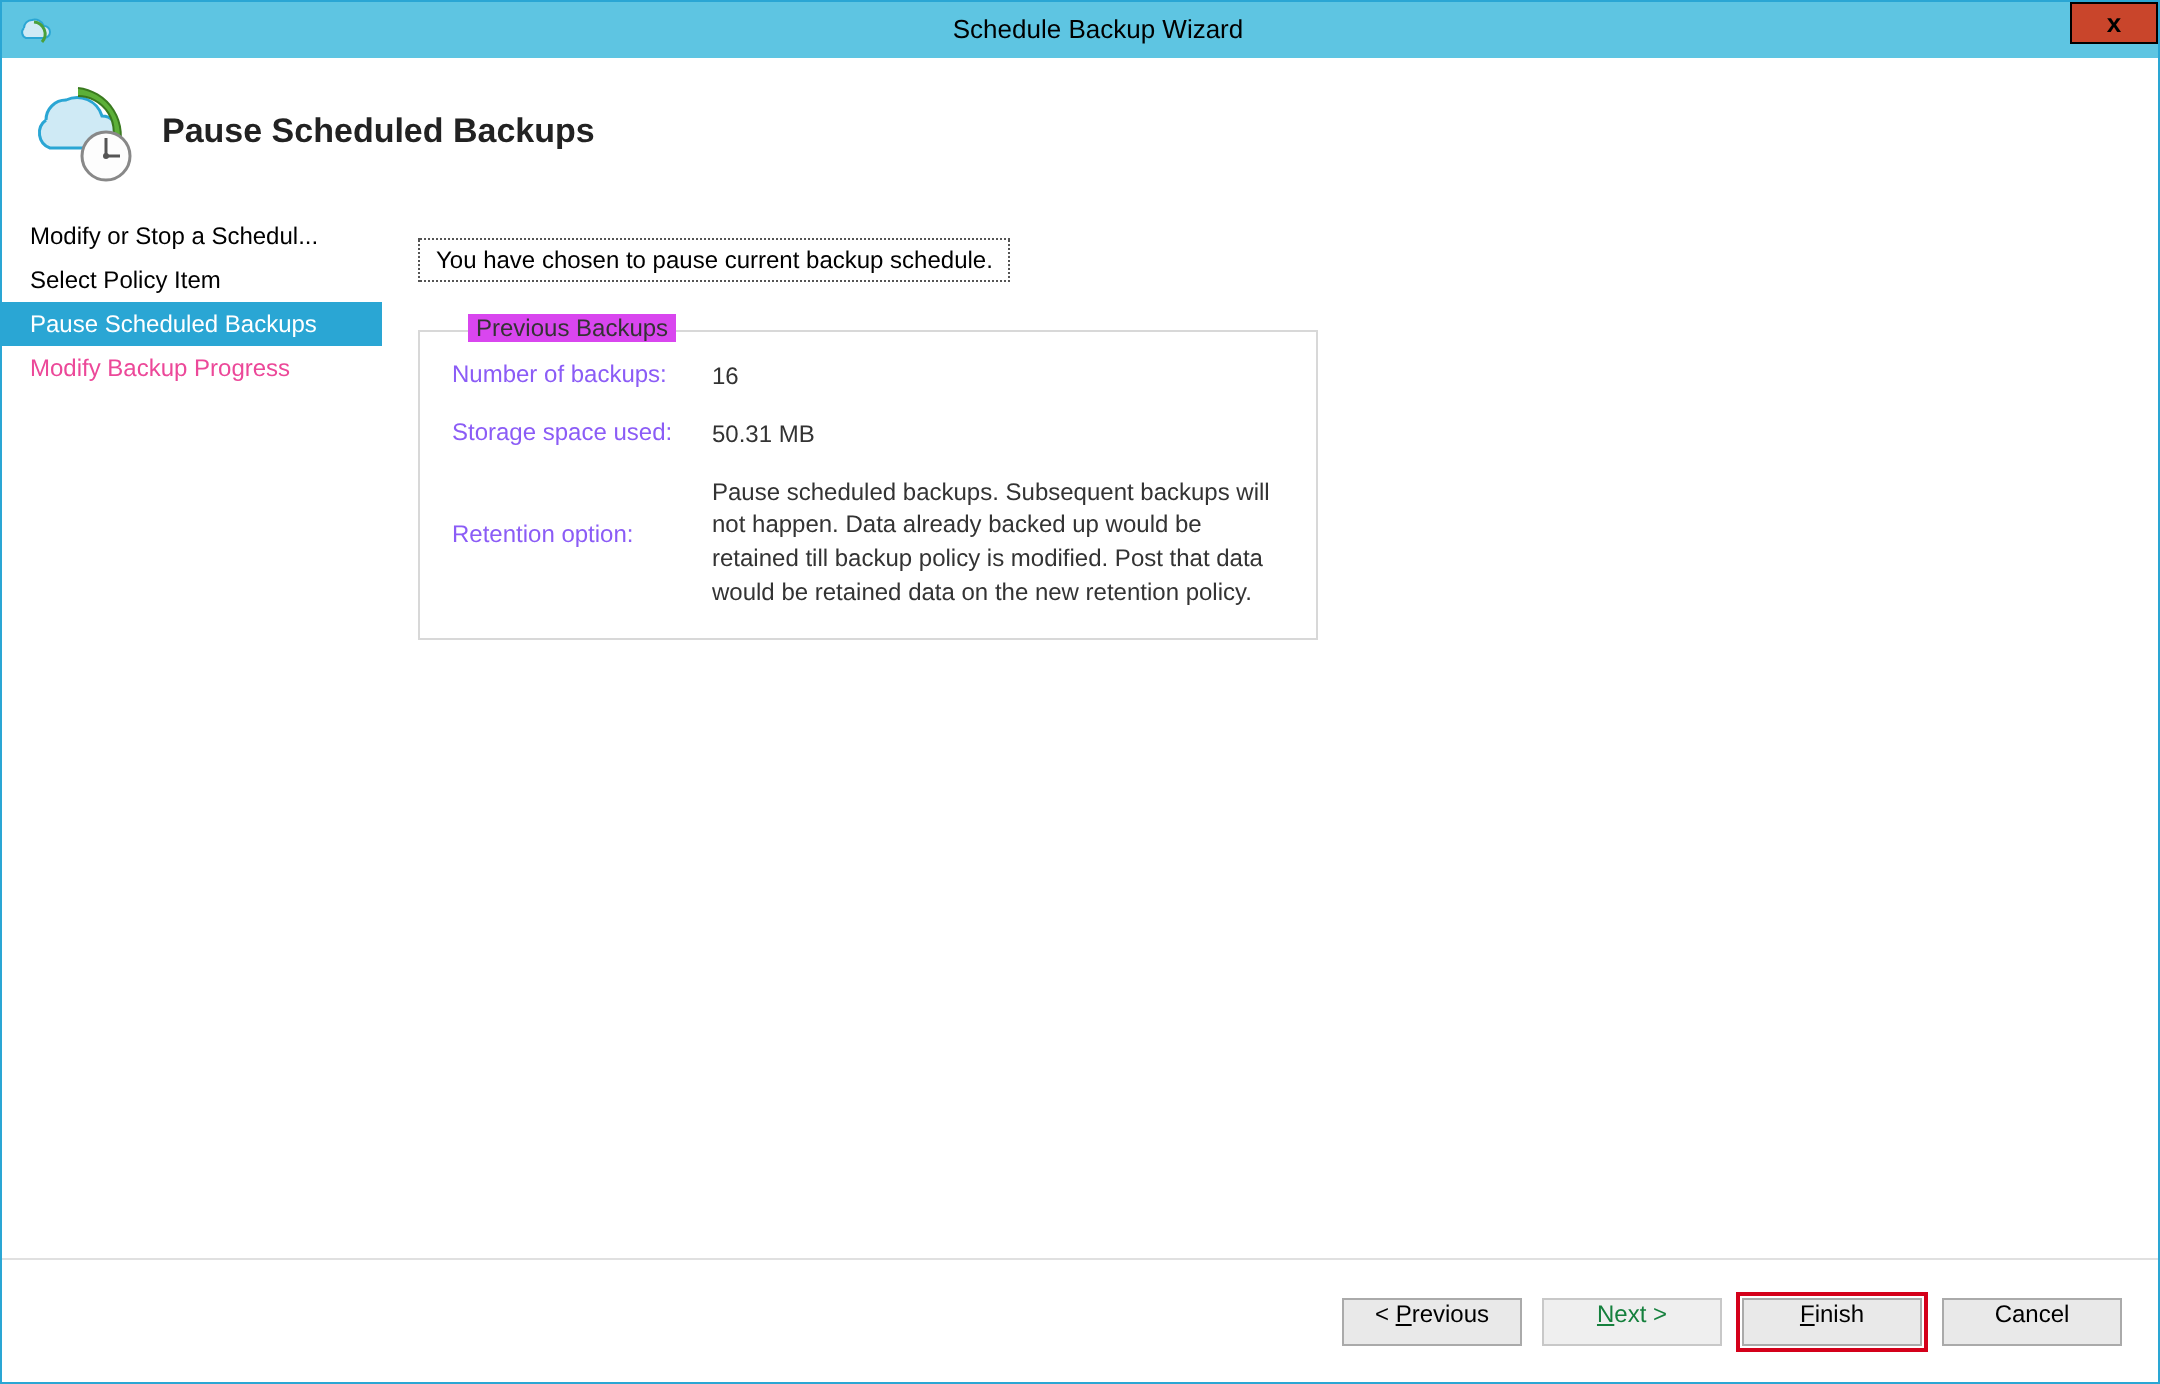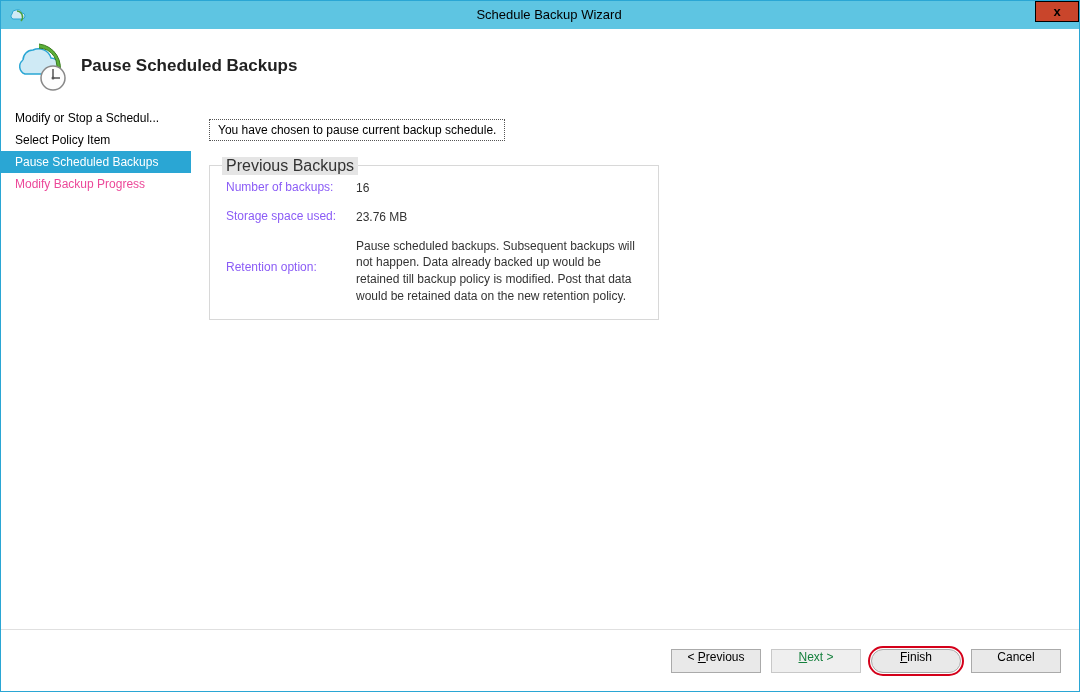--- a/index.html
+++ b/index.html
@@ -101,24 +101,24 @@
   }
   .fieldset {
     border: 1px solid #d8d8d8;
     width: 450px;
     padding: 14px 16px 14px 16px;
     position: relative;
     margin-top: 4px;
   }
   .fieldset-legend {
     position: absolute;
-    top: -9px; left: 12px;
-    background: #e5e5e5;
+    top: -9px; left: 24px;
+    background: #d946ef;
     padding: 0 4px;
-    font-size: 16px;
+    font-size: 12px;
     color: #333;
   }
   .row {
     display: flex;
     margin-bottom: 12px;
     align-items: flex-start;
   }
   .row:last-child { margin-bottom: 0; }
   .row-label {
     width: 130px;
@@ -149,21 +149,20 @@
   }
   .btn.disabled {
     color: #15803d;
     border-color: #c8c8c8;
     background: #efefef;
   }
   .btn .ul { text-decoration: underline; }
   .btn.highlight {
     outline: 2px solid #d4001a;
     outline-offset: 1px;
-    border-radius: 12px;
   }
 </style>
 </head>
 <body>
 
 <div class="window">
 
   <div class="titlebar">
     <div class="titlebar-icon">
       <svg width="20" height="20" viewBox="0 0 20 20">
@@ -204,21 +203,21 @@
 
       <div class="fieldset">
         <div class="fieldset-legend">Previous Backups</div>
 
         <div class="row">
           <div class="row-label">Number of backups:</div>
           <div class="row-value">16</div>
         </div>
         <div class="row">
           <div class="row-label">Storage space used:</div>
-          <div class="row-value">23.76 MB</div>
+          <div class="row-value">50.31 MB</div>
         </div>
         <div class="row">
           <div class="row-label" style="padding-top:22px">Retention option:</div>
           <div class="row-value"> Pause scheduled backups. Subsequent backups will not happen. Data already backed up would be retained till backup policy is modified. Post that data would be retained data on the new retention policy.</div>
         </div>
       </div>
     </div>
   </div>
 
   <div class="footer">

